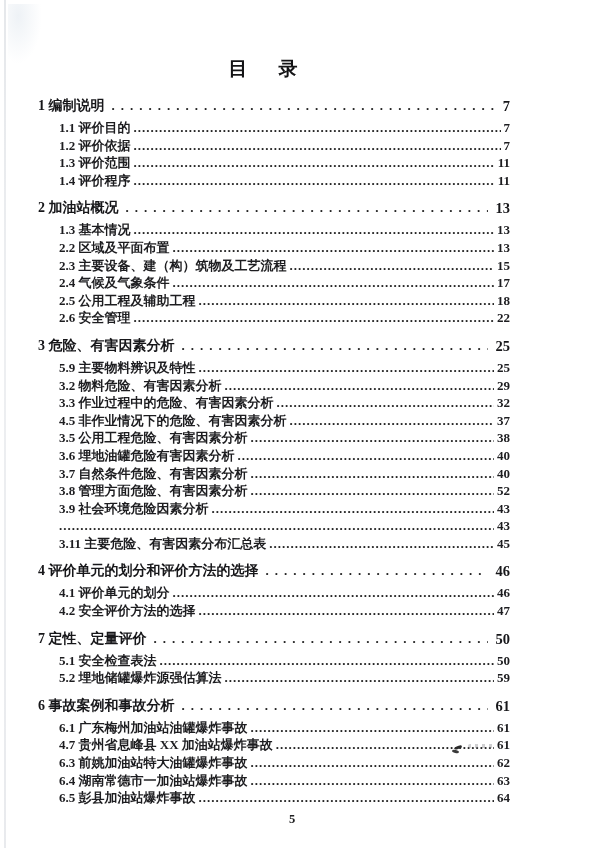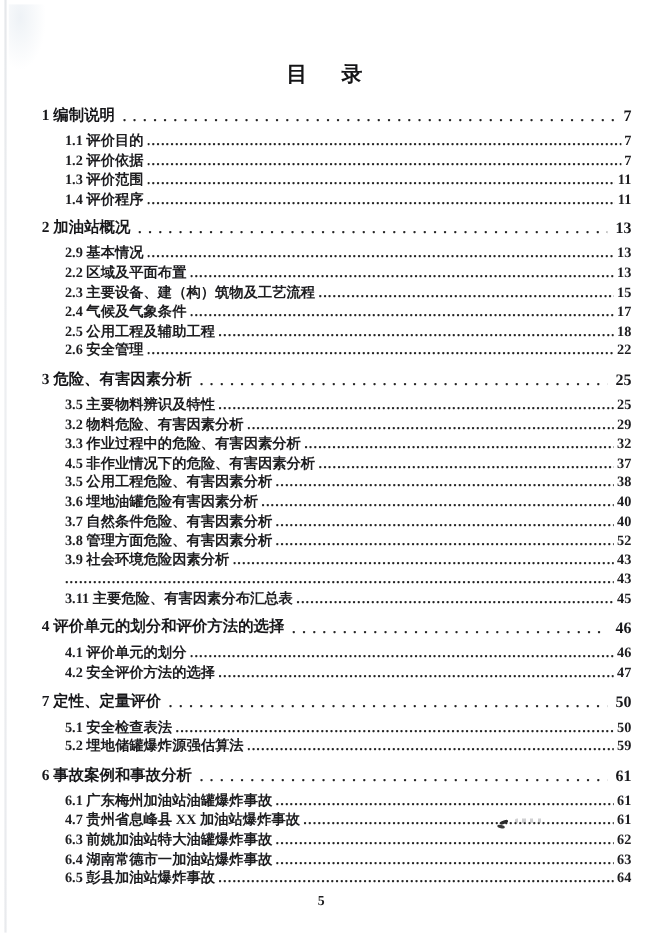--- a/index.html
+++ b/index.html
@@ -31,21 +31,21 @@
     width: 34px;
     height: 60px;
     background: radial-gradient(ellipse at 30% 20%, #eef2f6 0%, rgba(255,255,255,0) 70%);
   }
   .page {
     position: absolute;
     top: 0;
     left: 0;
     width: 600px;
     height: 848px;
-    padding: 56px 26px 0 38px;
+    padding: 56px 90px 0 38px;
     box-sizing: border-box;
   }
   .page-title {
     text-align: center;
     font-size: 19px;
     font-weight: 700;
     letter-spacing: 6px;
     color: #141416;
     height: 26px;
     line-height: 26px;
@@ -186,21 +186,21 @@
         <span class="toc-label">1.4 评价程序</span>
         <span class="toc-dots">........................................................................................................................................................................................................</span>
         <span class="toc-page">11</span>
       </div>
       <div class="toc-chapter-row">
         <span class="toc-label">2 加油站概况</span>
         <span class="toc-dots">..........................................................................................</span>
         <span class="toc-page">13</span>
       </div>
       <div class="toc-sub-row">
-        <span class="toc-label">2.9 基本情况</span>
+        <span class="toc-label">1.3 基本情况</span>
         <span class="toc-dots">........................................................................................................................................................................................................</span>
         <span class="toc-page">13</span>
       </div>
       <div class="toc-sub-row">
         <span class="toc-label">2.2 区域及平面布置</span>
         <span class="toc-dots">........................................................................................................................................................................................................</span>
         <span class="toc-page">13</span>
       </div>
       <div class="toc-sub-row">
         <span class="toc-label">2.3 主要设备、建（构）筑物及工艺流程</span>
@@ -221,21 +221,21 @@
         <span class="toc-label">2.6 安全管理</span>
         <span class="toc-dots">........................................................................................................................................................................................................</span>
         <span class="toc-page">22</span>
       </div>
       <div class="toc-chapter-row">
         <span class="toc-label">3 危险、有害因素分析</span>
         <span class="toc-dots">..........................................................................................</span>
         <span class="toc-page">25</span>
       </div>
       <div class="toc-sub-row">
-        <span class="toc-label">3.5 主要物料辨识及特性</span>
+        <span class="toc-label">5.9 主要物料辨识及特性</span>
         <span class="toc-dots">........................................................................................................................................................................................................</span>
         <span class="toc-page">25</span>
       </div>
       <div class="toc-sub-row">
         <span class="toc-label">3.2 物料危险、有害因素分析</span>
         <span class="toc-dots">........................................................................................................................................................................................................</span>
         <span class="toc-page">29</span>
       </div>
       <div class="toc-sub-row">
         <span class="toc-label">3.3 作业过程中的危险、有害因素分析</span>

